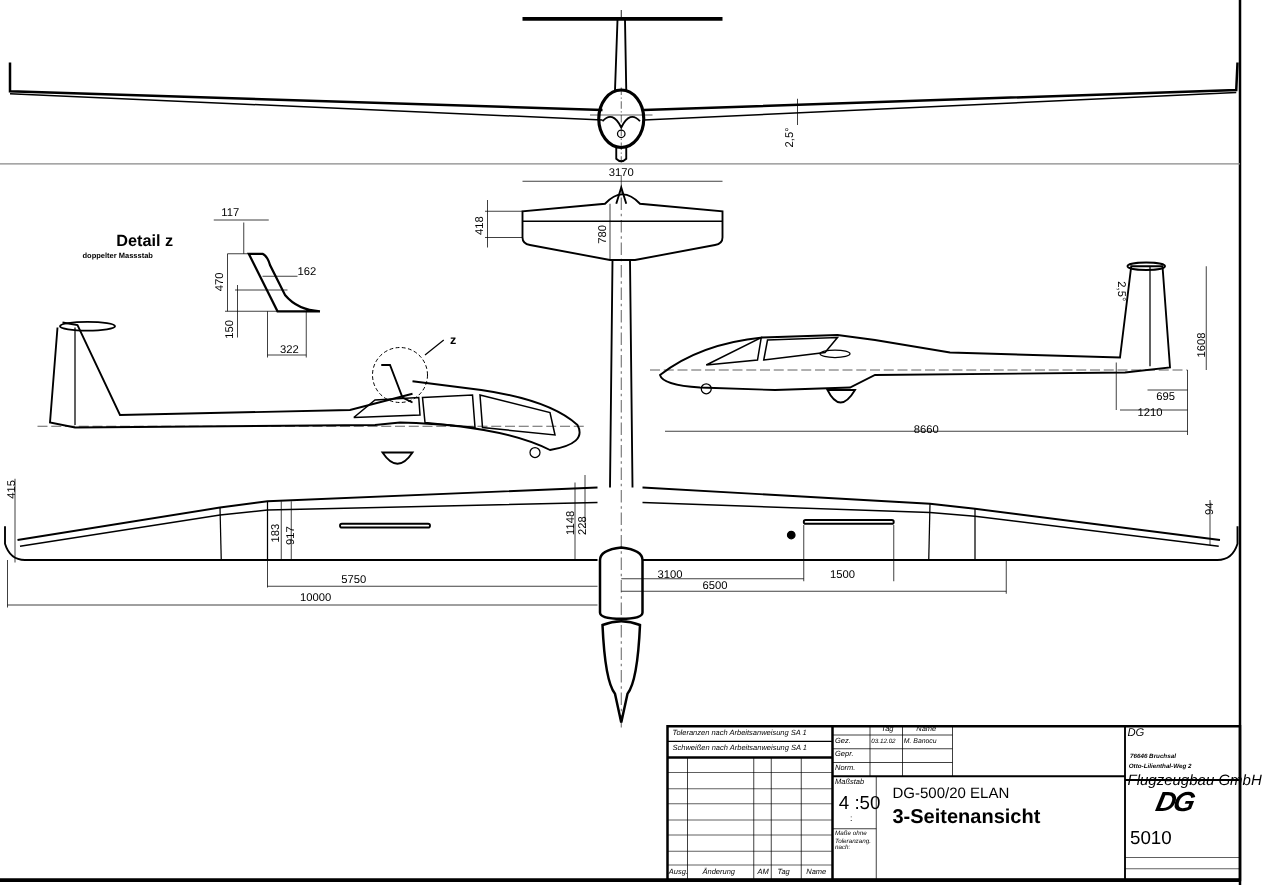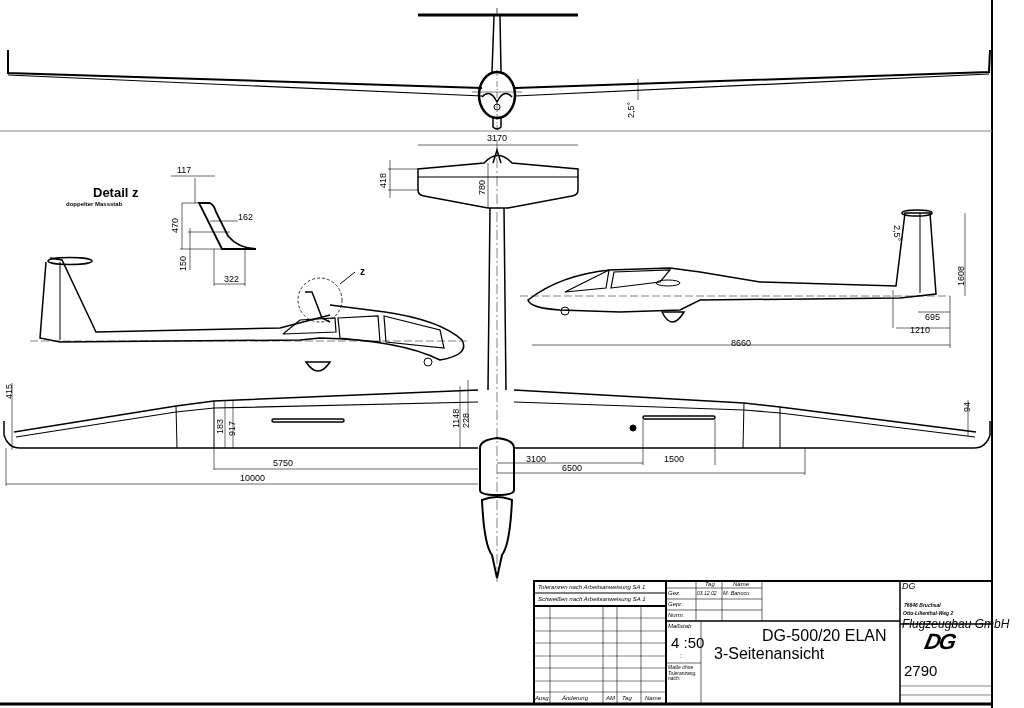--- a/index.html
+++ b/index.html
@@ -206,21 +206,21 @@
 <div class="tb it" style="left:668px;top:590px;font-size:6px;">Gez.</div>
 <div class="tb it" style="left:697px;top:590px;font-size:5px;">03.12.02</div>
 <div class="tb it" style="left:723px;top:590px;font-size:5.5px;">M. Banocu</div>
 <div class="tb it" style="left:668px;top:601px;font-size:6px;">Gepr.</div>
 <div class="tb it" style="left:668px;top:612px;font-size:6px;">Norm.</div>
 <div class="tb it" style="left:668px;top:623px;font-size:6px;">Maßstab</div>
 <div class="tb" style="left:671px;top:634px;font-size:15px;">4 :50</div>
 <div class="tb" style="left:680px;top:652px;font-size:7px;">:</div>
 <div class="tb it" style="left:668px;top:665px;width:32px;font-size:5px;line-height:5.5px;">Maße ohne Toleranzang. nach:</div>
 
-<div class="tb" style="left:714px;top:627px;font-size:16px;margin-left:48px;">DG-500/20 ELAN</div>
-<div class="tb" style="left:714px;top:645px;font-size:16px;">3-Seitenansicht</div>
+<div class="tb" style="left:714px;top:627px;font-size:12px;">DG-500/20 ELAN</div>
+<div class="tb" style="left:714px;top:645px;font-size:16px;font-weight:bold;">3-Seitenansicht</div>
 
 <div class="tb it" style="left:902px;top:582px;font-size:9px;line-height:9px;">DG</div>
 <div class="tb it" style="left:902px;top:620px;font-size:12px;line-height:9px;white-space:nowrap;">Flugzeugbau GmbH</div>
 <div class="tb it" style="left:904px;top:602px;font-size:5px;font-weight:bold;">76646 Bruchsal</div>
 <div class="tb it" style="left:903px;top:610px;font-size:5px;font-weight:bold;">Otto-Lilienthal-Weg 2</div>
 <div class="tb it" style="left:925px;top:629px;font-size:22px;font-weight:bold;letter-spacing:-2px;transform:skewX(-12deg);">DG</div>
-<div class="tb" style="left:904px;top:662px;font-size:15px;">2790</div>
+<div class="tb" style="left:904px;top:662px;font-size:15px;">5010</div>
 
 </body></html>

